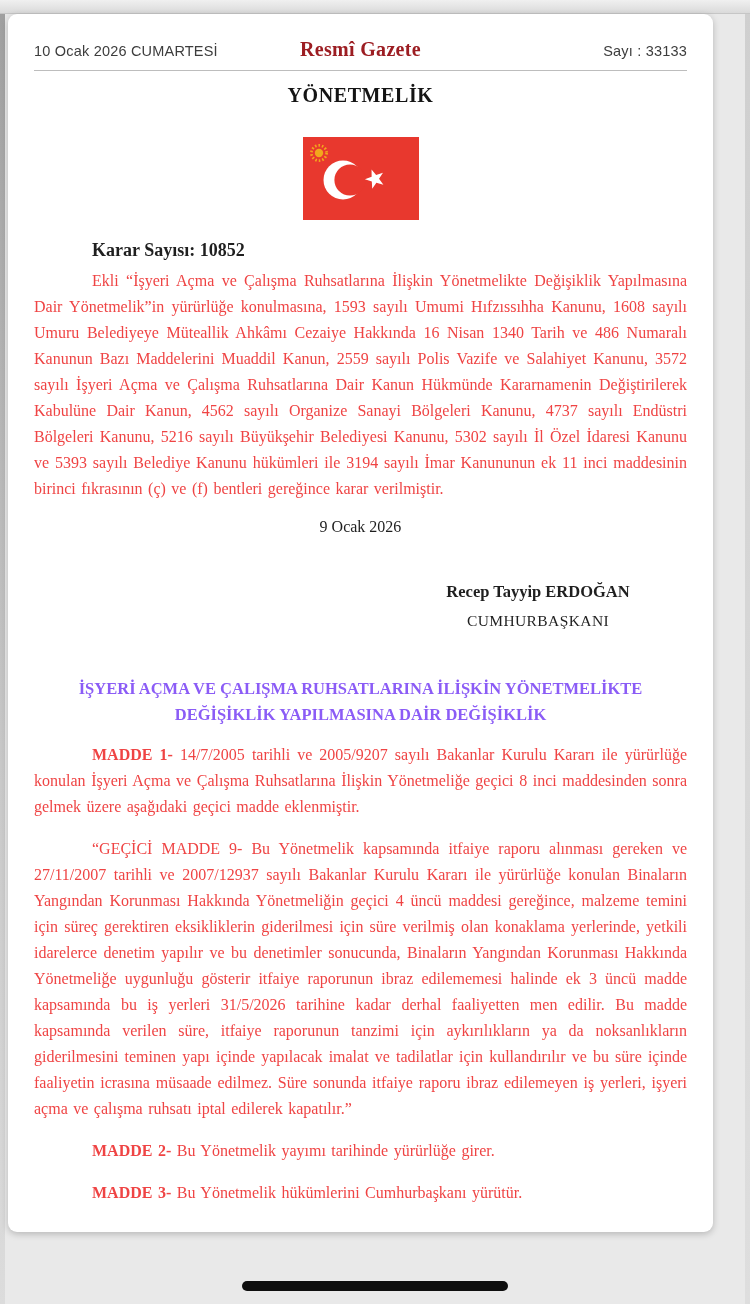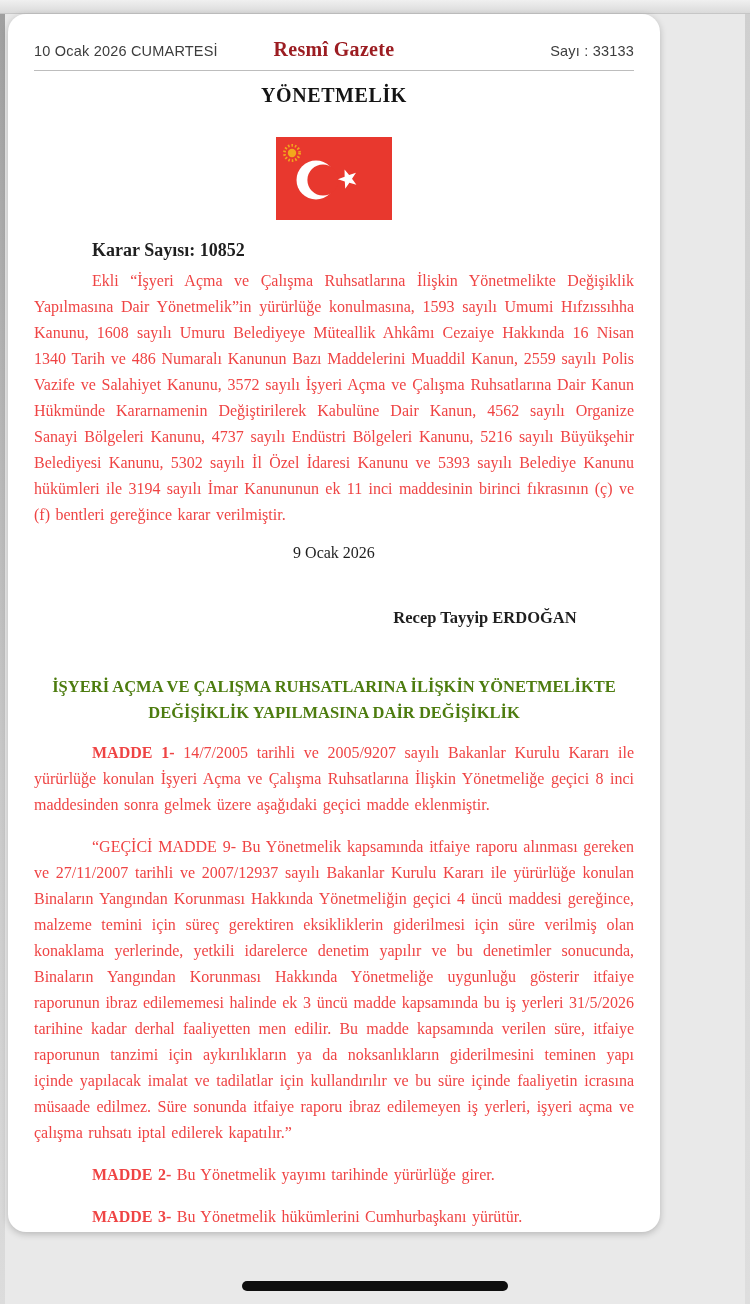--- a/index.html
+++ b/index.html
@@ -12,22 +12,22 @@
   
   .edge-left{position:absolute;left:0;top:0;width:5px;height:100%;
     background:linear-gradient(#9f9f9f,#c9c9c9 60%,#dcdcdc);z-index:1;}
   .edge-right{position:absolute;right:0;top:0;width:5px;height:100%;
     background:linear-gradient(#cfcfcf,#dedede);z-index:1;}
   .top-bezel{position:absolute;left:0;top:0;width:100%;height:13px;
     background:linear-gradient(#f0f0f0,#dadada);border-bottom:1px solid #c6c6c6;z-index:2;}
 
   
   .page{
-    position:absolute;left:8px;top:14px;width:652px;height:1218px;
-    background:#ffffff;border-radius:18px;
+    position:absolute;left:8px;top:14px;width:705px;height:1218px;
+    background:#ffffff;border-radius:9px;
     box-shadow:0 2px 7px rgba(0,0,0,.22);
     padding:24px 26px 0 26px;box-sizing:border-box;
     overflow:hidden;z-index:3;color:#1f1f1f;
   }
 
   
   .mast-row{display:flex;align-items:baseline;}
   .mast-side{flex:1;font-family:"Liberation Sans",sans-serif;font-size:14.5px;color:#3d3d3d;letter-spacing:.2px;}
   .mast-left{text-align:left;}
   .mast-right{text-align:right;}
@@ -44,21 +44,21 @@
   .para{
     margin-top:7px;font-size:16px;line-height:26px;
     text-align:justify;text-indent:58px;word-spacing:1.5px;color:#ef4444;
   }
   .date-line{text-align:center;font-size:16px;margin-top:9px;}
   .sig-block{margin:46px 4px 0 auto;width:290px;text-align:center;}
   .sig-name{font-weight:bold;font-size:16.5px;}
   .sig-title{font-size:15.5px;margin-top:10px;letter-spacing:.4px;}
 
   
-  .reg-title{margin-top:46px;text-align:center;font-weight:bold;font-size:16.5px;line-height:26px;color:#4d7c0f;}
+  .reg-title{margin-top:46px;text-align:center;font-weight:bold;font-size:16.5px;line-height:26px;color:#8b5cf6;}
   .article{margin-top:14px;}
   .art-label{font-weight:bold;}
   .gecici{margin-top:16px;}
 
   
   .home-indicator{
     position:absolute;left:50%;transform:translateX(-50%);bottom:13px;
     width:266px;height:10px;border-radius:5.5px;background:#0e0e0e;z-index:4;
   }
 </style>
@@ -97,20 +97,21 @@
   </div>
 
   <div class="karar">Karar Sayısı: 10852</div>
 
   <p class="para">Ekli “İşyeri Açma ve Çalışma Ruhsatlarına İlişkin Yönetmelikte Değişiklik Yapılmasına Dair Yönetmelik”in yürürlüğe konulmasına, 1593 sayılı Umumi Hıfzıssıhha Kanunu, 1608 sayılı Umuru Belediyeye Müteallik Ahkâmı Cezaiye Hakkında 16 Nisan 1340 Tarih ve 486 Numaralı Kanunun Bazı Maddelerini Muaddil Kanun, 2559 sayılı Polis Vazife ve Salahiyet Kanunu, 3572 sayılı İşyeri Açma ve Çalışma Ruhsatlarına Dair Kanun Hükmünde Kararnamenin Değiştirilerek Kabulüne Dair Kanun, 4562 sayılı Organize Sanayi Bölgeleri Kanunu, 4737 sayılı Endüstri Bölgeleri Kanunu, 5216 sayılı Büyükşehir Belediyesi Kanunu, 5302 sayılı İl Özel İdaresi Kanunu ve 5393 sayılı Belediye Kanunu hükümleri ile 3194 sayılı İmar Kanununun ek 11 inci maddesinin birinci fıkrasının (ç) ve (f) bentleri gereğince karar verilmiştir.</p>
 
   <div class="date-line">9 Ocak 2026</div>
 
   <div class="sig-block">
     <div class="sig-name">Recep Tayyip ERDOĞAN</div>
+    <div class="sig-title">CUMHURBAŞKANI</div>
   </div>
 
   <div class="reg-title">
     <div>İŞYERİ AÇMA VE ÇALIŞMA RUHSATLARINA İLİŞKİN YÖNETMELİKTE</div>
     <div>DEĞİŞİKLİK YAPILMASINA DAİR DEĞİŞİKLİK</div>
   </div>
 
   <p class="para article"><span class="art-label">MADDE 1-</span><span> 14/7/2005 tarihli ve 2005/9207 sayılı Bakanlar Kurulu Kararı ile yürürlüğe konulan İşyeri Açma ve Çalışma Ruhsatlarına İlişkin Yönetmeliğe geçici 8 inci maddesinden sonra gelmek üzere aşağıdaki geçici madde eklenmiştir.</span></p>
 
   <p class="para gecici">“GEÇİCİ MADDE 9- Bu Yönetmelik kapsamında itfaiye raporu alınması gereken ve 27/11/2007 tarihli ve 2007/12937 sayılı Bakanlar Kurulu Kararı ile yürürlüğe konulan Binaların Yangından Korunması Hakkında Yönetmeliğin geçici 4 üncü maddesi gereğince, malzeme temini için süreç gerektiren eksikliklerin giderilmesi için süre verilmiş olan konaklama yerlerinde, yetkili idarelerce denetim yapılır ve bu denetimler sonucunda, Binaların Yangından Korunması Hakkında Yönetmeliğe uygunluğu gösterir itfaiye raporunun ibraz edilememesi halinde ek 3 üncü madde kapsamında bu iş yerleri 31/5/2026 tarihine kadar derhal faaliyetten men edilir. Bu madde kapsamında verilen süre, itfaiye raporunun tanzimi için aykırılıkların ya da noksanlıkların giderilmesini teminen yapı içinde yapılacak imalat ve tadilatlar için kullandırılır ve bu süre içinde faaliyetin icrasına müsaade edilmez. Süre sonunda itfaiye raporu ibraz edilemeyen iş yerleri, işyeri açma ve çalışma ruhsatı iptal edilerek kapatılır.”</p>

